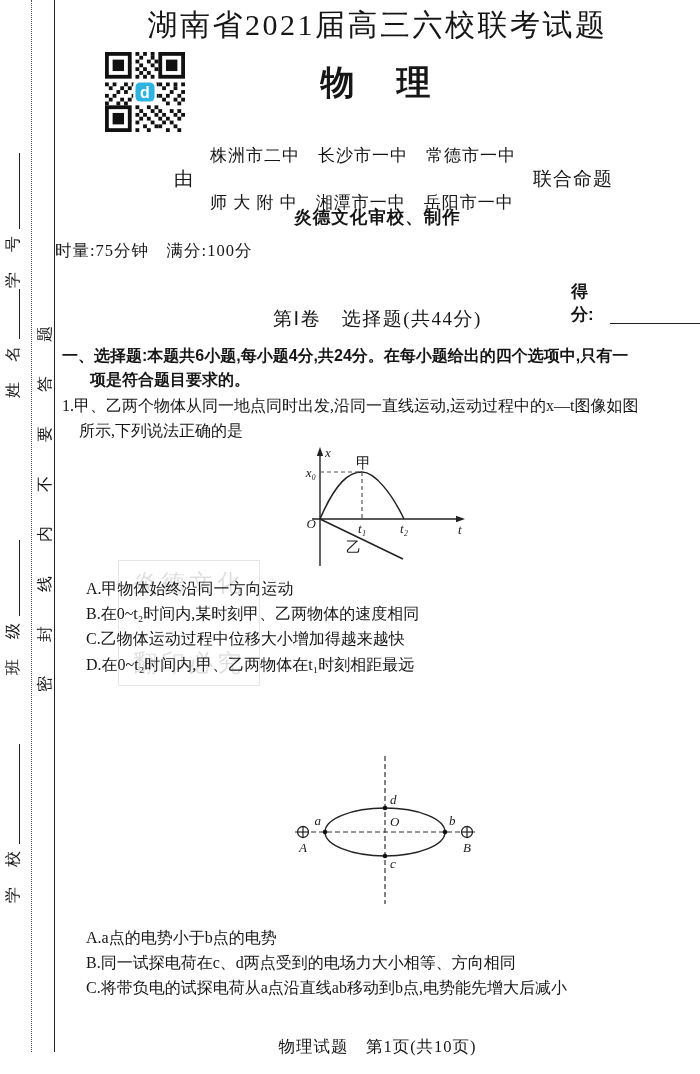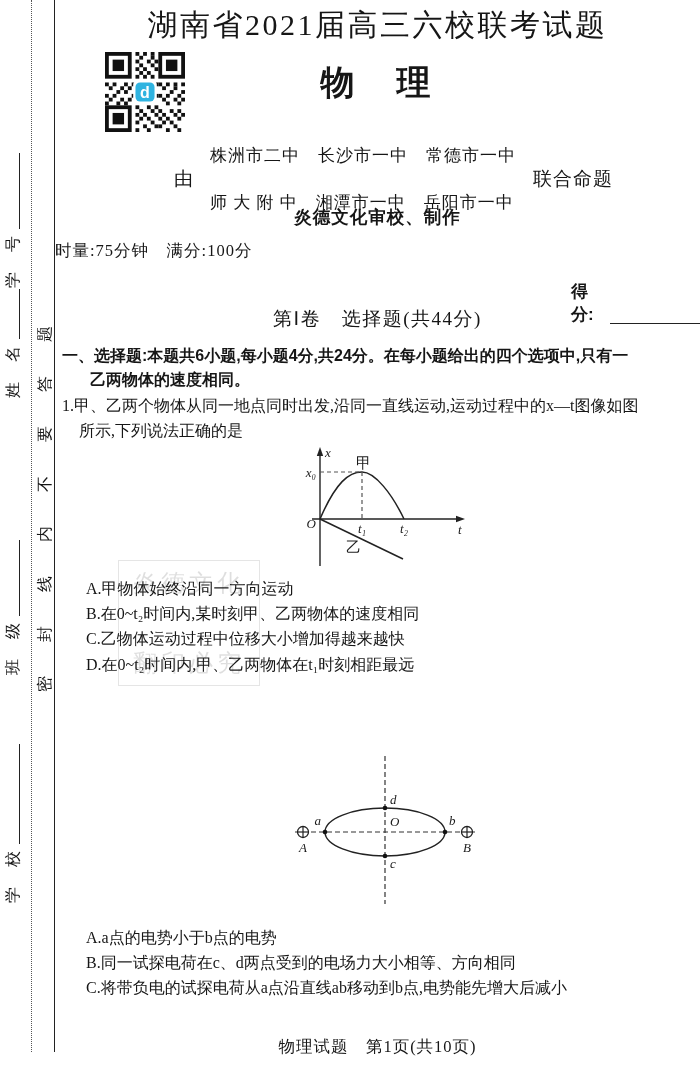--- a/index.html
+++ b/index.html
@@ -254,21 +254,21 @@
 
   <div class="score">
     <span>得分:</span>
     <span class="score-line"></span>
   </div>
 
   <div class="vol-heading">第Ⅰ卷　选择题(共44分)</div>
 
   <div class="intro">
     <div>一、选择题:本题共6小题,每小题4分,共24分。在每小题给出的四个选项中,只有一</div>
-    <div class="line2">乙两物体的速度相同。</div>
+    <div class="line2">项是符合题目要求的。</div>
   </div>
 
   <div class="q-text q1-text">
     <div>1.甲、乙两个物体从同一地点同时出发,沿同一直线运动,运动过程中的x—t图像如图</div>
     <div class="hang">所示,下列说法正确的是</div>
   </div>
 
   <svg class="graph1" width="180" height="128" viewBox="0 0 180 128">
     <line x1="28" y1="122" x2="28" y2="8" stroke="#222" stroke-width="1.4"></line>
     <polygon points="28,3 24.8,12 31.2,12" fill="#222"></polygon>

